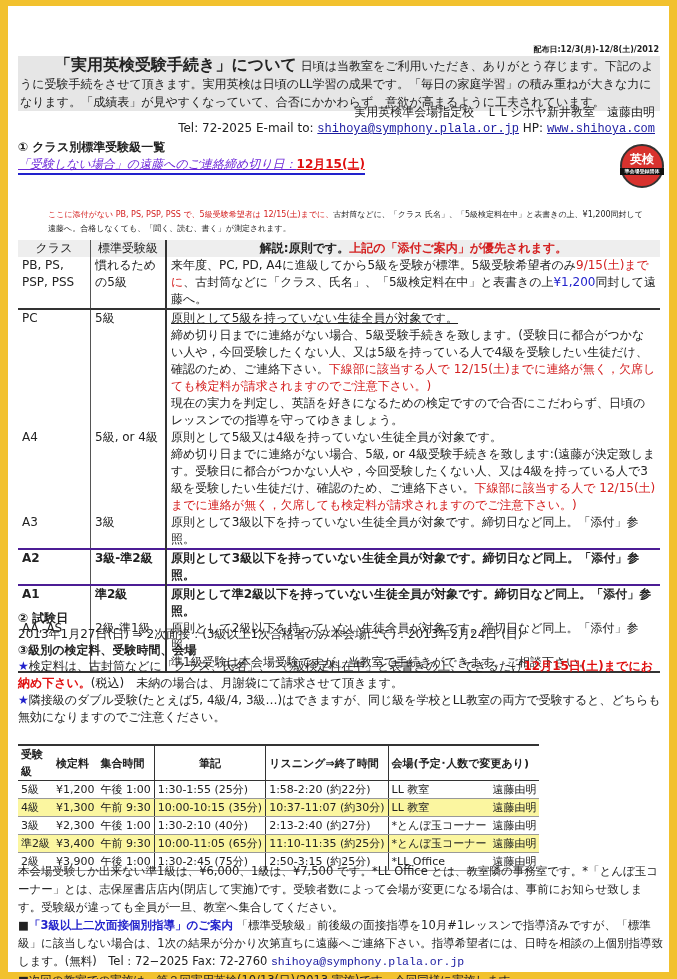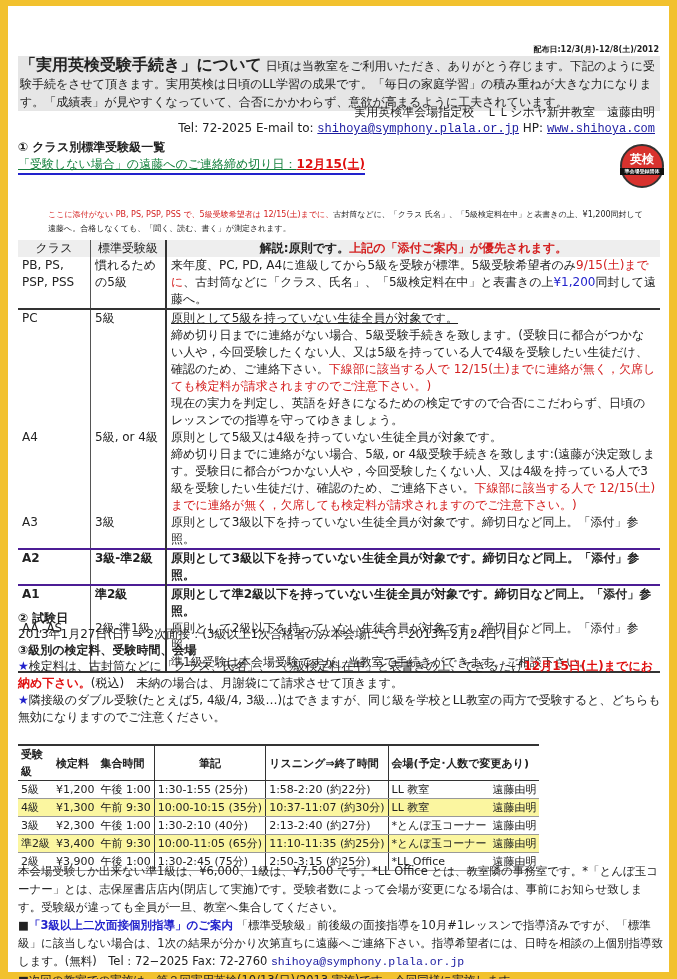--- a/index.html
+++ b/index.html
@@ -7,26 +7,26 @@
     width:677px; height:979px; background:#f2c12e; position:relative; overflow:hidden;
     font-family:"DejaVu Sans", "Liberation Sans", sans-serif; color:#222;
   }
   .page {
     position:absolute; left:8px; top:6px; width:661px; height:966px; background:#fff;
     box-sizing:border-box; padding:0 6px;
   }
   .title { color:#1a1aa0; font-size:18px; letter-spacing:-0.5px; position:absolute; left:10px; top:22px;margin-top:30px; }
   .dist { position:absolute; right:10px; top:38px; font-size:8px; font-weight:bold; color:#222;padding-left:28px; }
   .intro { position:absolute; left:10px; top:50px; width:642px; background:#e6e6e6; font-size:12px; line-height:18px; padding:0 2px; box-sizing:border-box; }
-  .intro .big { font-size:16px; font-weight:bold; }
+  .intro .big { font-size:16px; font-weight:bold;margin-left:35px; }
   .right-line { position:absolute; right:14px; font-size:12px; }
   a.lnk { color:#1a1aa0; text-decoration:underline;font-family:Liberation Mono, monospace; }
   .sec { position:absolute; left:10px; font-size:12px; }
   .bold { font-weight:bold; }
-  .blue-u { color:#15803d; text-decoration:underline; }
+  .blue-u { color:#6d28d9; text-decoration:underline; font-style:italic; }
   .red { color:#d42020; }
   .red-b { color:#e01010; font-weight:bold; }
   .badge { position:absolute; left:612px; top:138px; width:44px; height:44px; border-radius:50%; background:#d8322e; border:2px solid #333; color:#fff; text-align:center; font-size:12px; font-weight:bold; line-height:14px; box-sizing:border-box; padding-top:6px; }
   .badge .band { display:block; background:#111; color:#fff; font-size:5px; line-height:7px; margin:2px -2px 0; }
   .note { position:absolute; left:40px; top:202px; font-size:8px; line-height:14px; width:600px; }
   table.cls { position:absolute; left:10px; top:234px; width:642px; border-collapse:collapse; font-size:12px; line-height:17px; }
   table.cls td { vertical-align:top; padding:0 4px; }
   table.cls td.c1 { width:64px; border-right:1px solid #555; }
   table.cls td.c2 { width:66px; border-right:2px solid #333; }
   table.cls tr.hdr td { background:#eee; text-align:center; }

